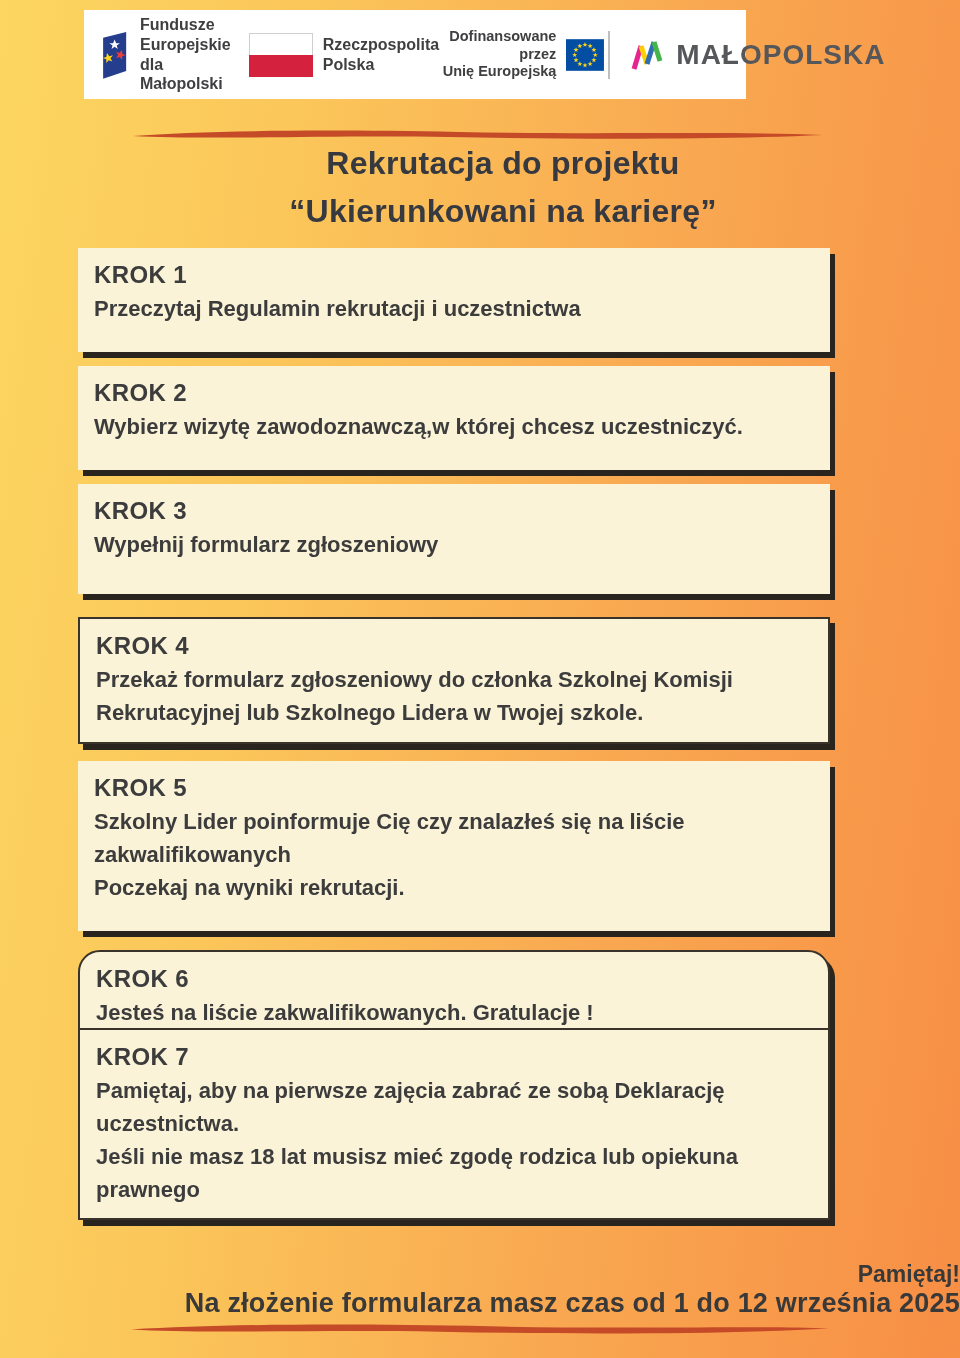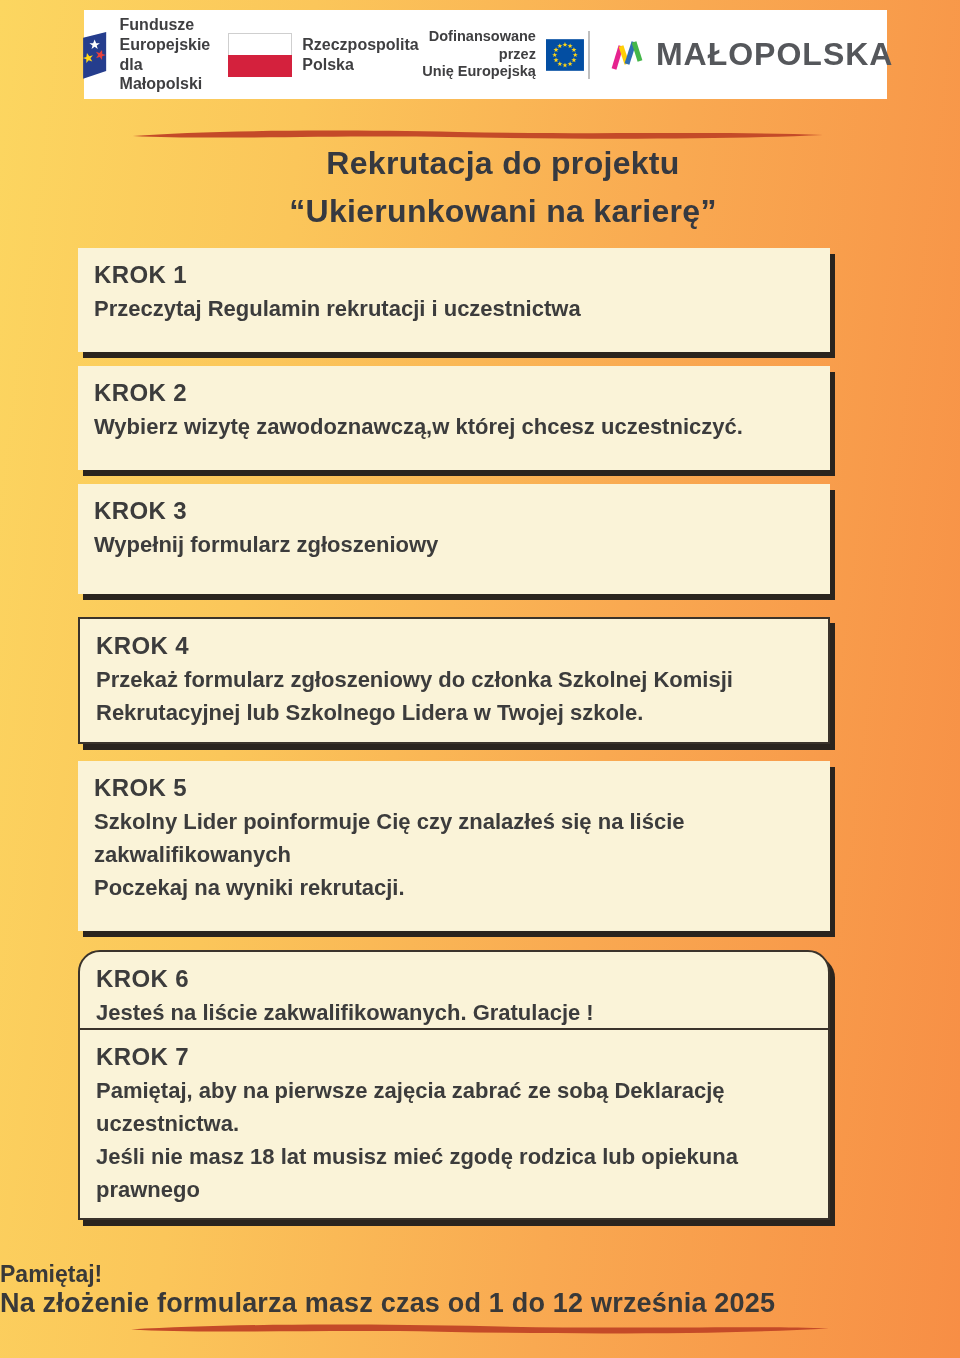--- a/index.html
+++ b/index.html
@@ -4,31 +4,31 @@
 <style>
   html,body{margin:0;padding:0;}
   body{width:960px;height:1358px;overflow:hidden;font-family:"Liberation Sans","DejaVu Sans",sans-serif;}
   .poster{
     position:relative;width:960px;height:1358px;
     background:linear-gradient(97deg,#fcd660 0%,#fbc65a 28%,#f9a951 62%,#f78e45 100%);
   }
 
   
   .logo-band{
-    position:absolute;left:84px;top:10px;width:803px;height:89px;background:#ffffff;
-    display:flex;align-items:center;justify-content:center;padding:12px 14px;box-sizing:border-box;
+    position:absolute;left:84px;top:10px;width:662px;height:89px;background:#ffffff;
+    display:flex;align-items:center;justify-content:flex-start;padding:12px 14px;box-sizing:border-box;
   }
   .logo{display:flex;align-items:center;gap:10px;}
   .logo-text{font-size:16px;font-weight:700;color:#3f3f41;line-height:1.22;}
   .logo-text.right{text-align:right;font-size:14.5px;}
   .pl-flag{width:64px;height:44px;display:flex;flex-direction:column;box-sizing:border-box;}
   .pl-flag .white{flex:1;background:#ffffff;border:1px solid #cfcfcf;border-bottom:none;}
   .pl-flag .red{flex:1;background:#d4213d;}
   .vdiv{width:2px;height:48px;background:#bfbfbf;margin:0 10px 0 4px;}
-  .malo-word{font-size:32px;font-weight:600;color:#55575b;letter-spacing:1px;}
+  .malo-word{font-size:28px;font-weight:600;color:#55575b;letter-spacing:1px;}
 
   
   .brush{position:absolute;}
   .brush-top{left:130px;top:127px;width:696px;height:16px;}
   .brush-bottom{left:128px;top:1321px;width:704px;height:17px;}
 
   
   .title{position:absolute;left:0;top:139px;width:960px;text-align:center;
     color:#363940;font-weight:700;font-size:32px;line-height:1.5;letter-spacing:.3px;margin-left:23px;}
 
@@ -36,21 +36,21 @@
   .step-card{
     position:absolute;left:78px;width:752px;box-sizing:border-box;
     background:#faf3d8;box-shadow:5px 6px 0 #2a241e;
     padding:13px 20px 12px 16px;color:#3c3c3c;
   }
   .step-card.outlined{border:2px solid #3a332b;}
   .step-label{font-size:24px;font-weight:700;letter-spacing:.4px;margin:0 0 3px 0;}
   .step-card p{margin:0;font-size:22px;font-weight:600;line-height:1.5;}
 
   
-  .footer{position:absolute;left:0;top:1261px;width:960px;text-align:left;color:#393939;}
+  .footer{position:absolute;left:0;top:1261px;width:960px;text-align:right;color:#393939;}
   .footer .f1{font-size:23px;font-weight:700;margin:0;}
   .footer .f2{font-size:27px;font-weight:700;margin:0;letter-spacing:.2px;}
 </style>
 </head>
 <body>
 
 <div class="poster">
 
   <header class="logo-band">
 

